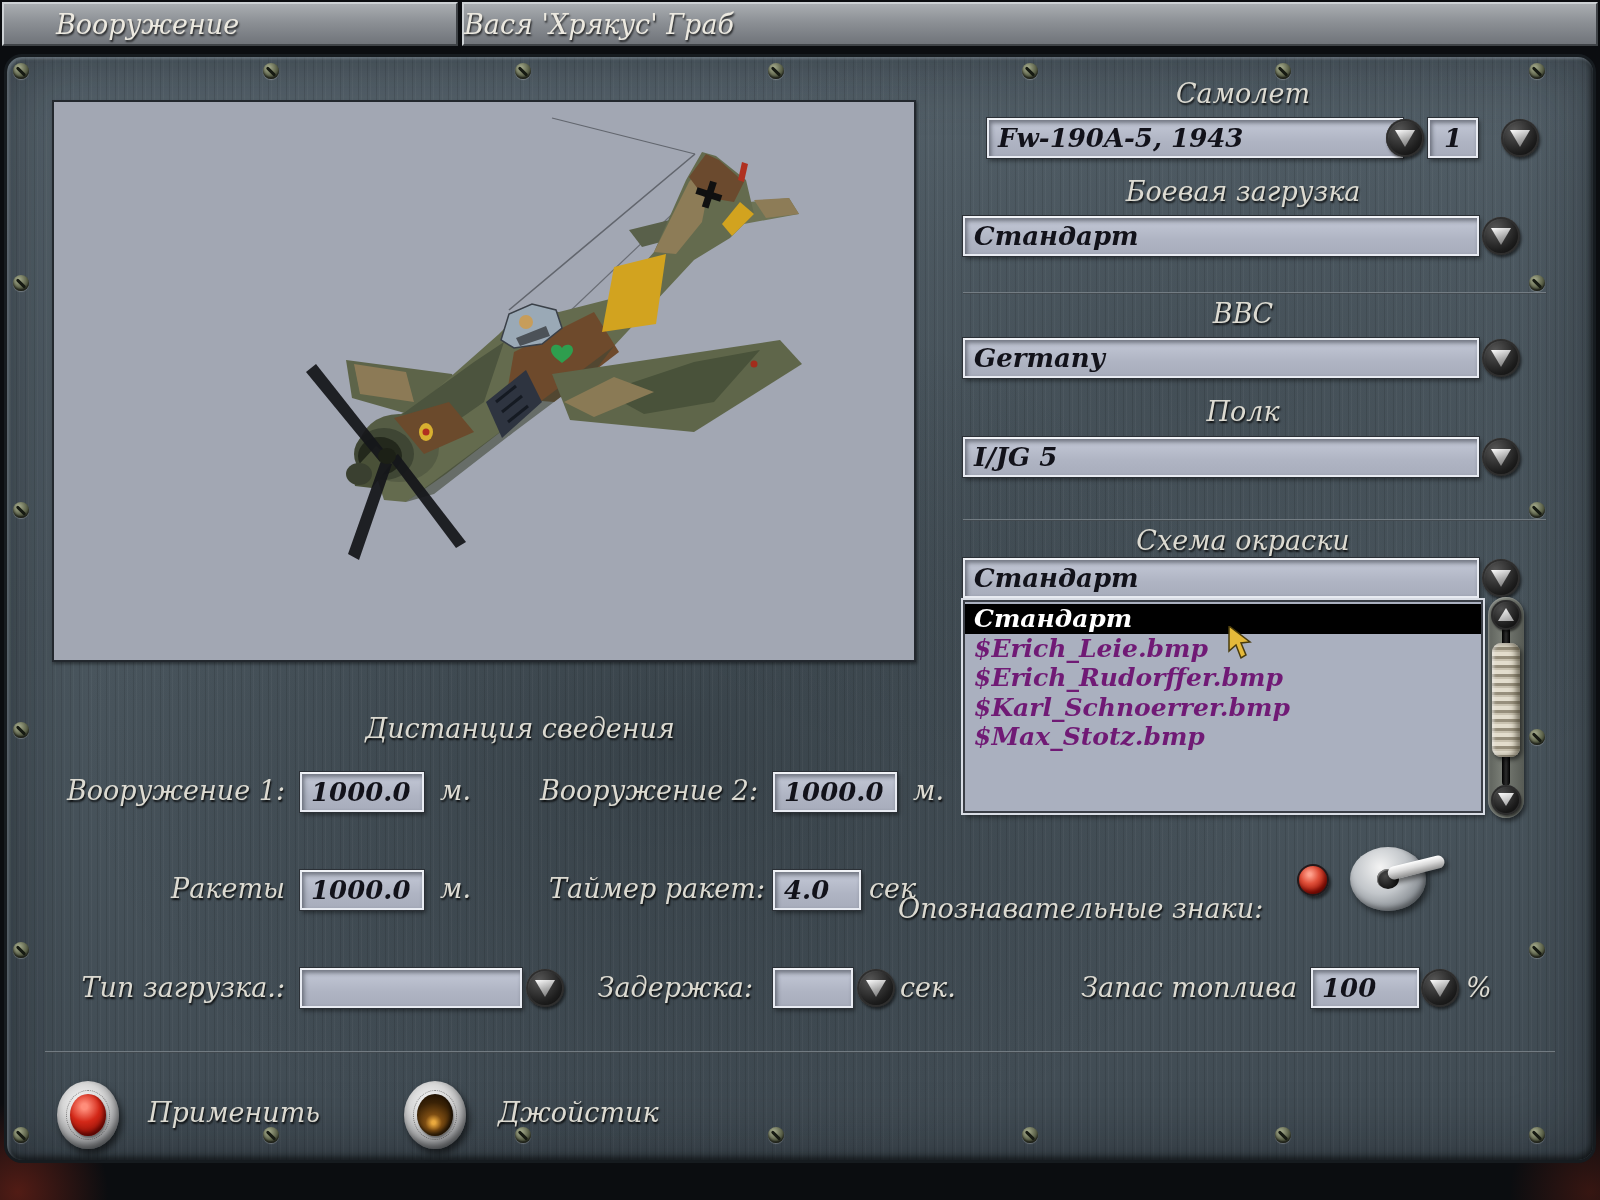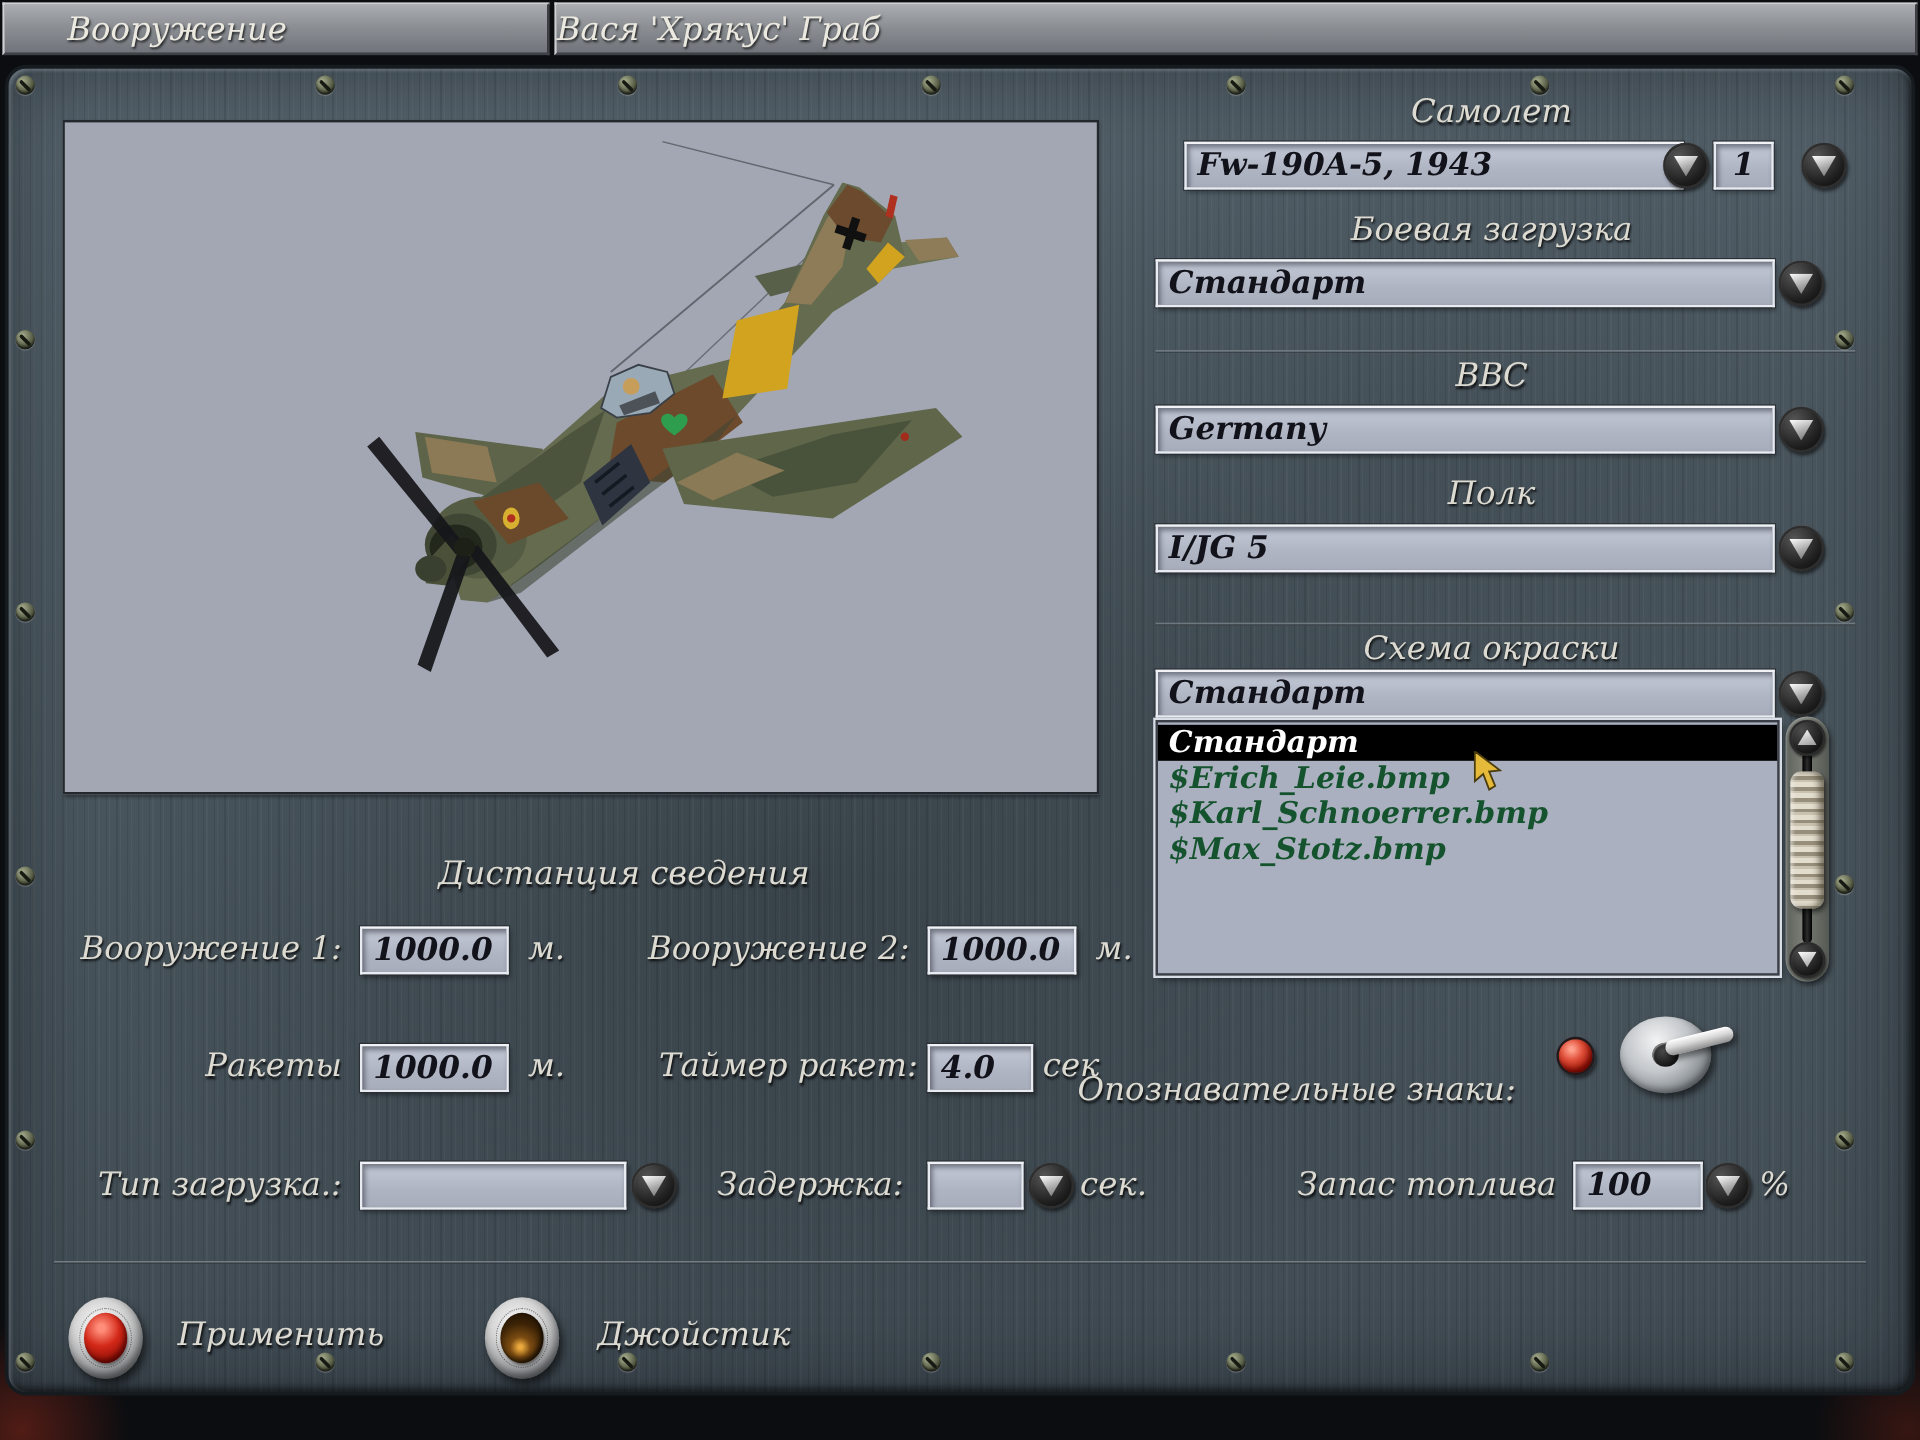--- a/index.html
+++ b/index.html
@@ -80,21 +80,21 @@
   }
   
   .list{
     position:absolute;box-sizing:border-box;
     background:#aab0bf;border:2px solid #3b3f47;
     box-shadow:0 0 0 2px #d9dde5, 3px 4px 5px rgba(0,0,0,.45);
     padding:2px 0;
   }
   .list .item{
     height:29.5px;line-height:29px;padding-left:9px;
-    font-style:italic;font-weight:bold;font-size:25px;color:#14532d;white-space:nowrap;
+    font-style:italic;font-weight:bold;font-size:25px;color:#701a75;white-space:nowrap;
   }
   .list .item.selected{background:#000;color:#fff;}
   
   .sbar{
     position:absolute;width:36px;height:221px;border-radius:18px;
     background:linear-gradient(90deg,#5e625c,#7a7e76 40%,#565a54);
     box-shadow:2px 3px 4px rgba(0,0,0,.5), inset 1px 1px 2px rgba(255,255,255,.3);
   }
   .sbar .rod{position:absolute;left:14px;top:30px;bottom:32px;width:8px;border-radius:4px;
     background:linear-gradient(90deg,#000,#2c2c2c 50%,#000);}
@@ -275,20 +275,21 @@
 
 <div class="lbl c" style="left:960px;top:524px;width:566px;">Схема окраски</div>
 <div class="field" style="left:963px;top:558px;width:516px;height:40px;">
   <span>Стандарт</span>
 </div>
 <div class="arrowbtn" style="left:1482px;top:559px;"></div>
 
 <div class="list" style="left:963px;top:600px;width:520px;height:213px;">
   <div class="item selected">Стандарт</div>
   <div class="item">$Erich_Leie.bmp</div>
+  <div class="item">$Erich_Rudorffer.bmp</div>
   <div class="item">$Karl_Schnoerrer.bmp</div>
   <div class="item">$Max_Stotz.bmp</div>
 </div>
 
 <div class="sbar" style="left:1488px;top:597px;">
   <div class="rod"></div>
   <div class="sbtn up" style="top:3px;"></div>
   <div class="thumb"></div>
   <div class="sbtn down" style="bottom:3px;"></div>
 </div>

